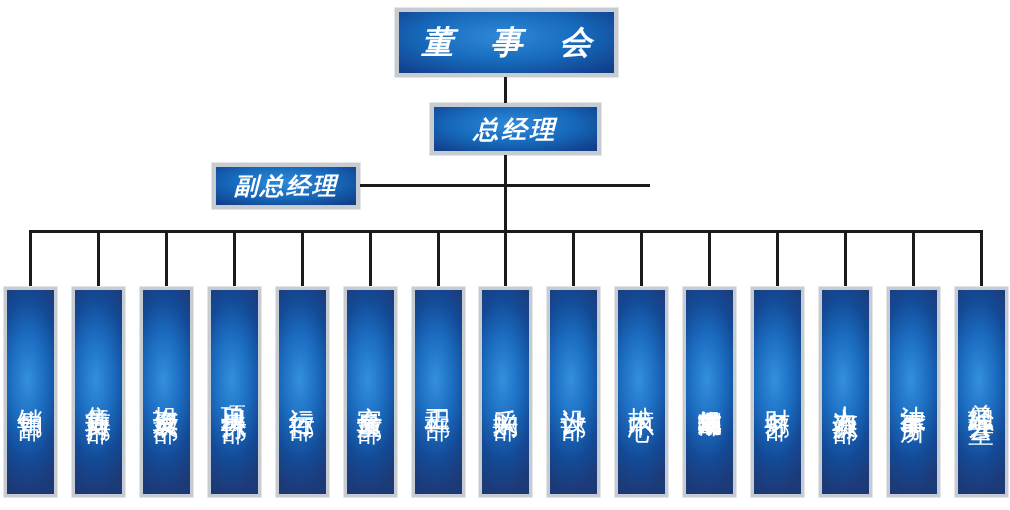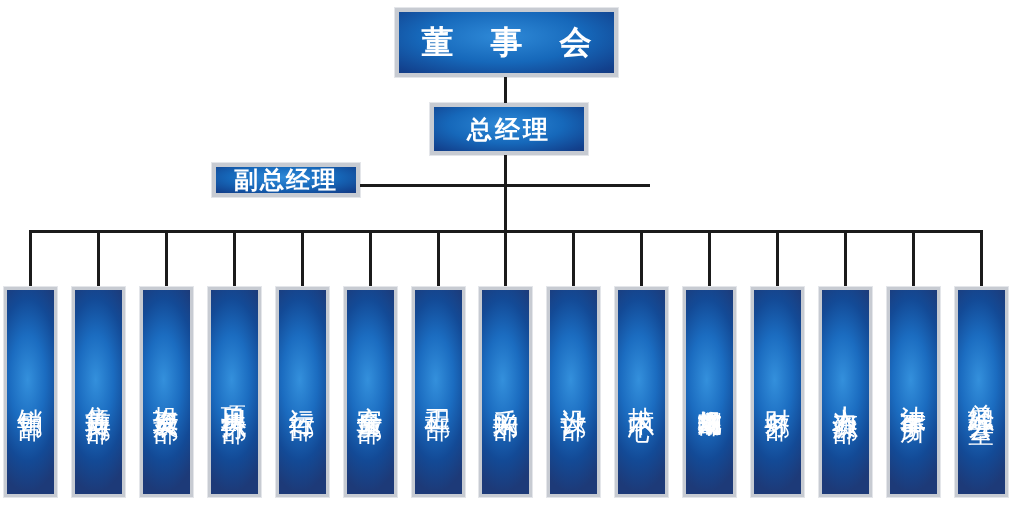--- a/index.html
+++ b/index.html
@@ -13,32 +13,33 @@
   
   .node{
     position:absolute;
     box-sizing:border-box;
     border:4px solid #c7cbd2;
     box-shadow:0 0 0 1px #e4e6ea;
     background:radial-gradient(ellipse 85% 95% at 48% 40%, #2f8ad8 0%, #1668ba 45%, #12408c 80%, #1b3473 100%);
     color:#ffffff;
     display:flex;align-items:center;justify-content:center;
     text-align:center;
+    font-style:italic;
   }
   .board{
     left:395px;top:8px;width:223px;height:69px;
     font-size:32px;font-weight:bold;letter-spacing:14px;
     padding-left:14px; 
   }
   .gm{
-    left:430px;top:103px;width:158px;height:52px;
+    left:430px;top:103px;width:171px;height:52px;
     font-size:25px;font-weight:bold;letter-spacing:3px;
   }
   .deputy{
-    left:212px;top:163px;width:148px;height:34px;
+    left:212px;top:163px;width:148px;height:46px;
     font-size:24px;font-weight:bold;letter-spacing:2px;
   }
   .cfo{
     left:650px;top:163px;width:147px;height:46px;
     font-size:24px;font-weight:bold;letter-spacing:2px;
   }
   
   .line{position:absolute;background:#1b1b1b;}
   .v-board-gm{left:504px;top:77px;width:3px;height:26px;}
   .v-gm-bus{left:504px;top:155px;width:3px;height:77px;}

